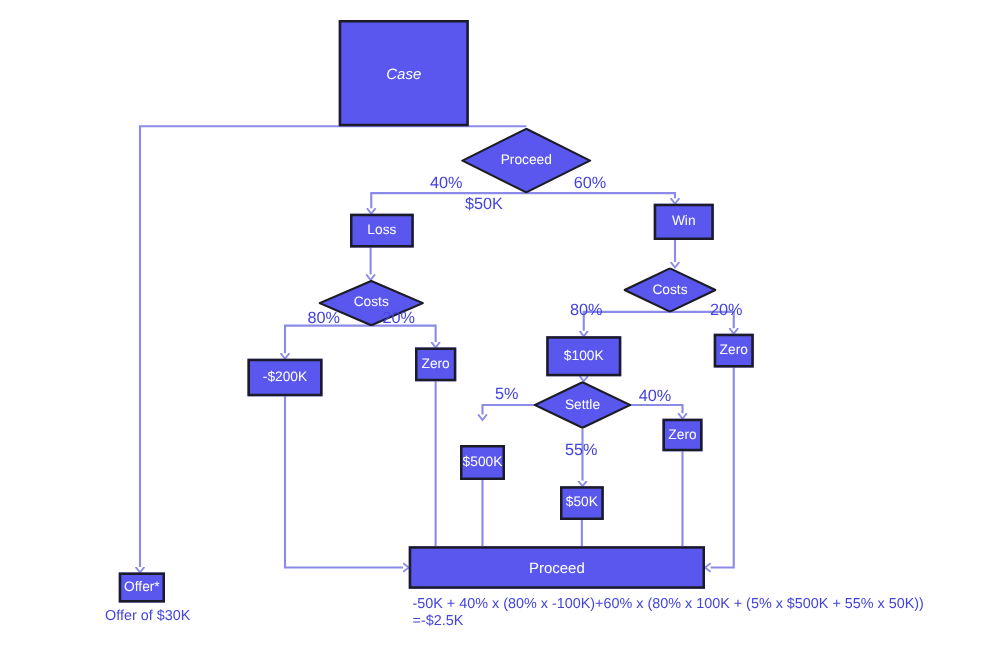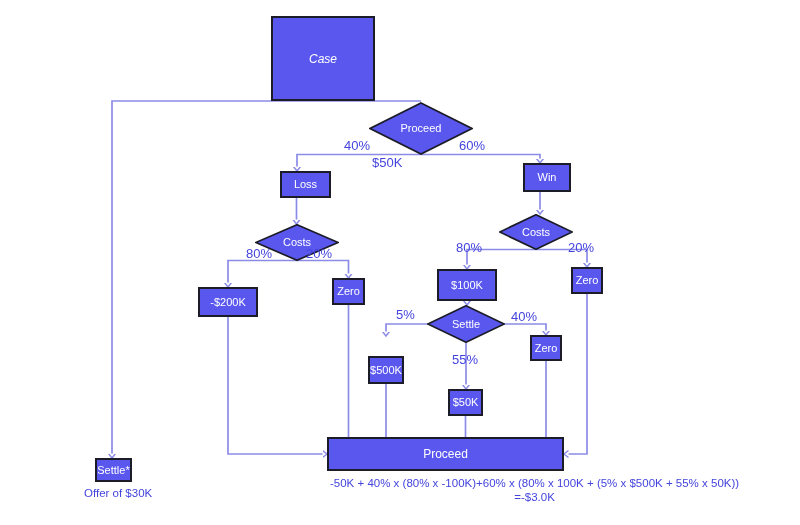--- a/index.html
+++ b/index.html
@@ -21,21 +21,21 @@
   .diamond polygon{fill:#5a57ee;stroke:#1c1c28;stroke-width:1.7px;}
   .diamond .nlabel{
     position:absolute;left:0;top:0;right:0;bottom:0;
     display:flex;align-items:center;justify-content:center;
     color:#ffffff;font-size:11px;line-height:1;white-space:nowrap;
   }
   .elabel{
     position:absolute;color:#4444dd;font-size:13px;line-height:13px;white-space:nowrap;
   }
   .annot{
-    position:absolute;color:#4444dd;font-size:11.5px;line-height:14px;white-space:nowrap;text-align:center;
+    position:absolute;color:#4444dd;font-size:11.5px;line-height:14px;white-space:nowrap;
   }
 </style>
 </head>
 <body>
 
 <div id="canvas">
 
   <svg id="edges">
     <defs>
       <marker id="arr" markerUnits="userSpaceOnUse" markerWidth="12" markerHeight="12" refX="0" refY="5" orient="auto">
@@ -90,21 +90,21 @@
   <div class="nbox" style="left:530px;top:335px;width:32px;height:26px">
     <span>Zero</span>
   </div>
   <div class="nbox" style="left:448px;top:389px;width:35px;height:27px">
     <span>$50K</span>
   </div>
   <div class="nbox bar" style="left:327px;top:437px;width:237px;height:34px">
     <span>Proceed</span>
   </div>
   <div class="nbox" style="left:95px;top:458px;width:37px;height:24px">
-    <span>Settle*</span>
+    <span>Offer*</span>
   </div>
 
   <div class="diamond" style="left:369px;top:102px;width:104px;height:53px">
     <svg viewBox="0 0 100 50" preserveAspectRatio="none">
       <polygon points="50,1 99,25 50,49 1,25" vector-effect="non-scaling-stroke"></polygon>
     </svg>
     <span class="nlabel">Proceed</span>
   </div>
   <div class="diamond" style="left:255px;top:224px;width:84px;height:37px">
     <svg viewBox="0 0 100 50" preserveAspectRatio="none">
@@ -132,16 +132,16 @@
   <span class="elabel" style="left:306px;top:247px">20%</span>
   <span class="elabel" style="left:456px;top:241px">80%</span>
   <span class="elabel" style="left:568px;top:241px">20%</span>
   <span class="elabel" style="left:396px;top:308px">5%</span>
   <span class="elabel" style="left:511px;top:310px">40%</span>
   <span class="elabel" style="left:452px;top:353px">55%</span>
 
   <span class="annot" style="left:84px;top:486px">Offer of $30K</span>
   <div class="annot" style="left:330px;top:476px">
     <div>-50K + 40% x (80% x -100K)+60% x (80% x 100K + (5% x $500K + 55% x 50K))</div>
-    <div>=-$3.0K</div>
+    <div>=-$2.5K</div>
   </div>
 
 </div>
 
 </body></html>

